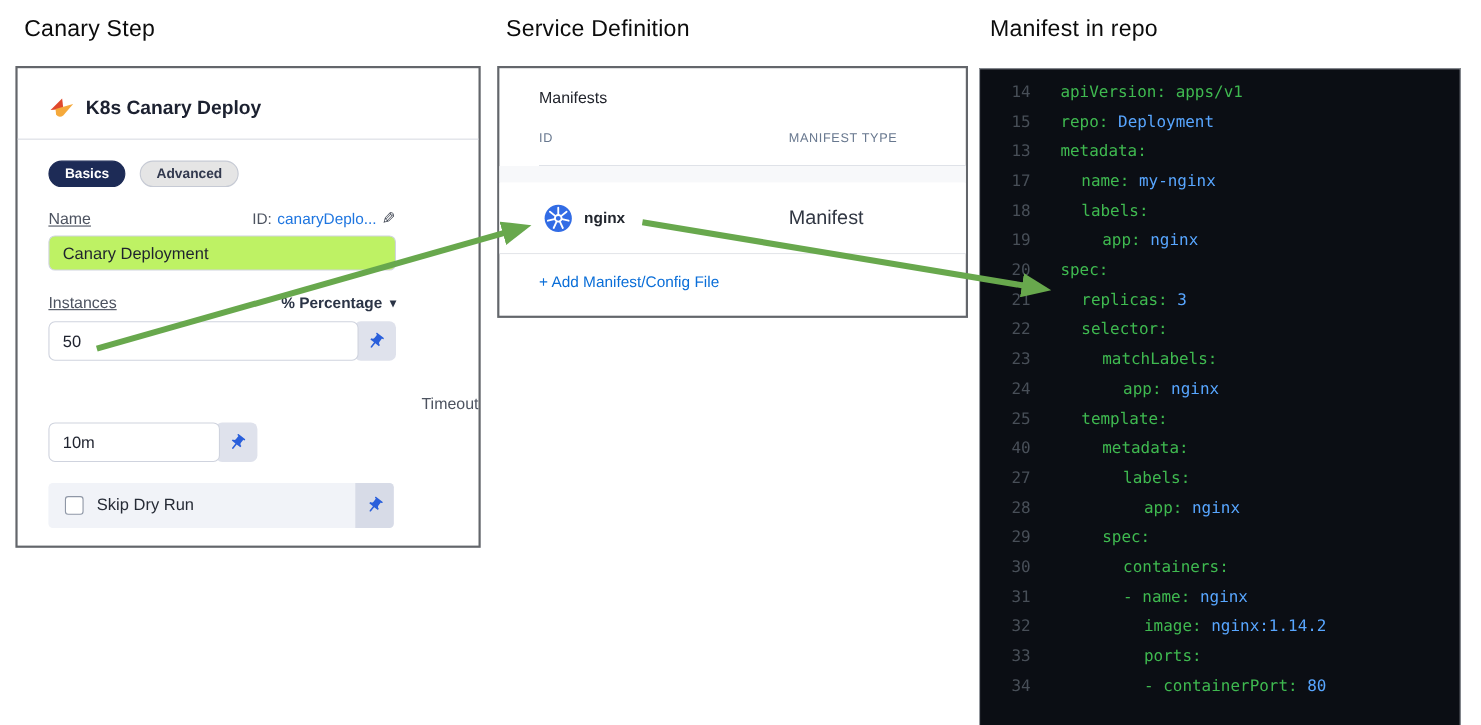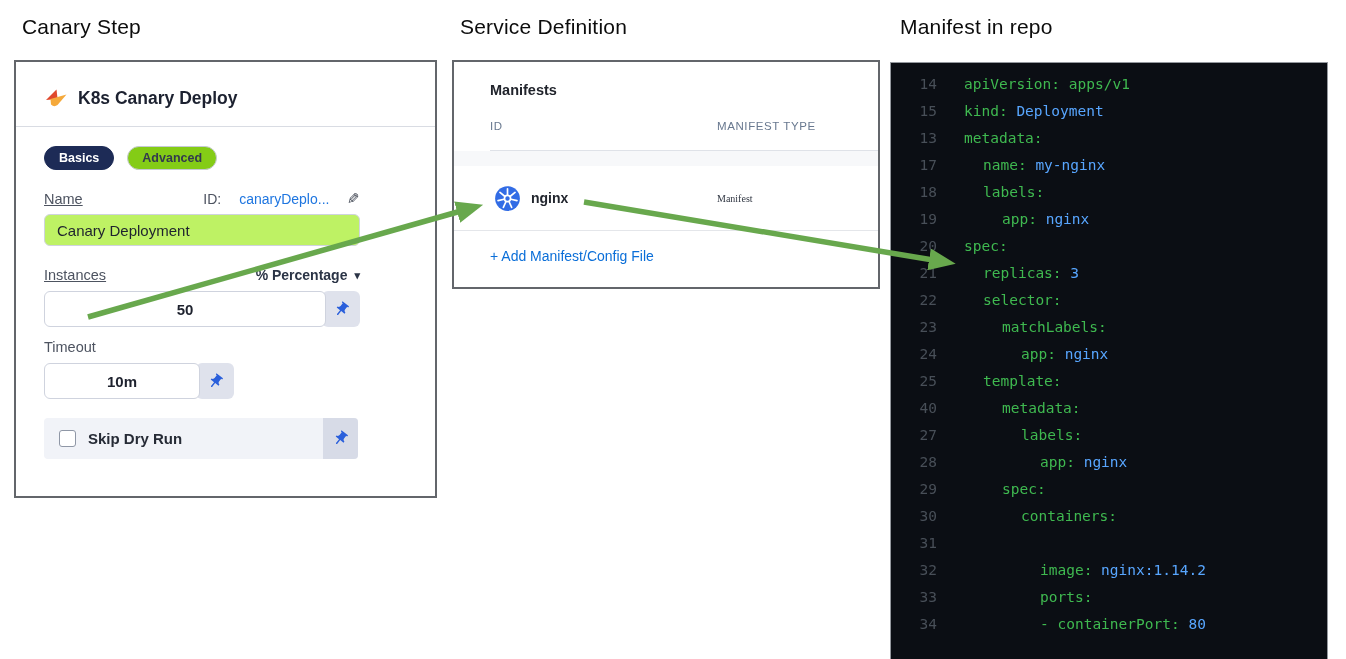--- a/index.html
+++ b/index.html
@@ -27,70 +27,70 @@
   .card-mid{left:452px;top:60px;width:428px;height:229px;}
 
   .step-header{display:flex;align-items:center;gap:10px;padding:24px 26px 0 28px;}
   .step-title{font-size:17.5px;font-weight:bold;color:#1c2130;}
   .step-divider{border:none;border-top:1px solid #d9dce3;margin:16px 0 0 0;}
 
   .tabs{display:flex;gap:13px;margin:19px 0 0 28px;}
   .tab{height:24px;border-radius:12px;padding:0 14px;display:flex;align-items:center;
        font-size:12.5px;font-weight:bold;cursor:pointer;}
   .tab.active{background:var(--tab-active-bg);color:#fff;border:1px solid var(--tab-active-bg);}
-  .tab.inactive{background:#84cc16;color:#32394e;border:1px solid #c6cad4;}
+  .tab.inactive{background:#e5e5e5;color:#32394e;border:1px solid #c6cad4;}
 
   .field-row{display:flex;justify-content:space-between;align-items:baseline;
        margin:0 0 0 28px;width:316px;}
   .name-row{margin-top:20px;}
   .field-label{font-size:14.5px;color:#4d5360;text-decoration:underline;}
-  .id-block{display:flex;align-items:center;gap:18px;font-size:14px;}
+  .id-block{display:flex;align-items:center;gap:5px;font-size:14px;}
   .id-prefix{color:#4d5360;}
   .id-link{color:#1f76e0;cursor:pointer;}
   .pencil{display:inline-block;transform:scaleX(-1);color:#3a404d;font-size:15px;cursor:pointer;}
 
   .text-input{margin:6px 0 0 28px;width:316px;height:32px;border:1px solid #cfd3de;border-radius:6px;
       background:#bef264;font-size:15px;font-weight:500;color:#1e222e;padding:0 12px;
       font-family:"Liberation Sans",sans-serif;}
   .pin-input{position:relative;margin:8px 0 0 28px;height:36px;}
   .pin-input .white{position:absolute;left:0;top:0;height:36px;background:#fff;z-index:2;
-      border:1px solid #cfd3de;border-radius:6px;font-size:15px;font-weight:700;color:#1e222e;
-      padding:0 28px;font-family:"Liberation Sans",sans-serif;text-align:center;}
+      border:1px solid #cfd3de;border-radius:6px;font-size:15px;font-weight:400;color:#1e222e;
+      padding:0 12px;font-family:"Liberation Sans",sans-serif;}
   .pin-btn{position:absolute;top:0;right:0;width:38px;height:36px;background:#dfe2ec;
       border-radius:6px;display:flex;align-items:center;justify-content:center;cursor:pointer;z-index:1;}
   .pin-glyph{width:17px;height:17px;transform:rotate(38deg);}
   .inst-wrap{width:316px;} .inst-wrap .white{width:282px;}
   .tmo-wrap{width:190px;}  .tmo-wrap .white{width:156px;}
 
   .selector{display:flex;align-items:center;gap:7px;font-size:14px;font-weight:bold;
       color:#2b3446;cursor:pointer;}
   .caret{font-size:11px;color:#2b3446;}
 
   .label-instances{margin-top:21px;}
-  .label-timeout{margin:12px 0 0 28px;font-size:14.5px;color:#4d5360;}
+  .label-timeout{margin:32px 0 0 28px;font-size:14.5px;color:#4d5360;text-align:right;}
 
   .skip-row{position:relative;margin:19px 0 0 28px;width:314px;height:41px;background:#f1f3f8;
-      border-radius:4px;display:flex;align-items:center;font-weight:bold;}
+      border-radius:4px;display:flex;align-items:center;}
   .checkbox{width:17px;height:17px;border:1.5px solid #8f97a6;border-radius:3px;background:#fff;
       margin-left:15px;cursor:pointer;}
   .skip-label{font-size:15px;color:#262b36;margin-left:12px;}
   .skip-pin{position:absolute;right:0;top:0;width:35px;height:41px;background:#d7dbe7;
       border-radius:0 4px 4px 0;display:flex;align-items:center;justify-content:center;cursor:pointer;}
 
   
-  .manifests-title{font-size:14.5px;font-weight:bold;color:#21242c;margin:20px 0 0 36px;}
+  .manifests-title{font-size:14.5px;font-weight:normal;color:#21242c;margin:20px 0 0 36px;}
   .mani-headers{position:relative;margin:22px 0 0 36px;height:16px;}
   .mani-col{position:absolute;top:0;font-size:11.5px;color:#68788f;letter-spacing:.6px;}
   .mani-col-id{left:0;} .mani-col-type{left:227px;}
   .mani-divider{border:none;border-top:1px solid #dfe2e8;margin:14px 0 0 36px;}
   .gap-strip{height:15px;background:#f7f8fa;}
   .mani-row{position:relative;height:64px;background:#fff;display:flex;align-items:center;cursor:pointer;}
   .k8s-badge{margin-left:40px;width:27px;height:27px;}
   .mani-id{font-size:14px;font-weight:bold;color:#22262e;margin-left:10px;}
-  .mani-type{position:absolute;left:263px;font-size:10px;color:#303642;font-family:Liberation Serif, serif;}
+  .mani-type{position:absolute;left:263px;font-size:18px;color:#303642;}
   .row-divider{border:none;border-top:1px solid #e4e6ea;}
   .add-link{display:inline-block;margin:17px 0 0 36px;font-size:14px;font-weight:500;
       color:var(--accent-blue);cursor:pointer;}
 
   
   .code-panel{position:absolute;left:890px;top:62px;width:438px;height:652px;
       background:var(--code-bg);border:1.5px solid #94989e;padding-top:8px;overflow:hidden;}
   .code-line{display:flex;height:27px;line-height:27px;white-space:pre;
       font-family:"DejaVu Sans Mono","Liberation Mono",monospace;font-size:14.5px;}
   .line-num{width:46px;text-align:right;color:var(--code-linenum);flex:0 0 auto;}
@@ -201,37 +201,37 @@
       <span class="mani-type">Manifest</span>
     </div>
     <hr class="row-divider">
 
     <span class="add-link">+ Add Manifest/Config File</span>
   </div>
 
   <div class="code-panel">
     <div>
         <div class="code-line"><span class="line-num">14</span><span class="line-text" style="padding-left: 0px;"><span class="tok-g">apiVersion: apps/v1</span></span></div>
-        <div class="code-line"><span class="line-num">15</span><span class="line-text" style="padding-left: 0px;"><span class="tok-g">kind:</span><span class="tok-b"> Deployment</span></span></div>
+        <div class="code-line"><span class="line-num">15</span><span class="line-text" style="padding-left: 0px;"><span class="tok-g">repo:</span><span class="tok-b"> Deployment</span></span></div>
         <div class="code-line"><span class="line-num">13</span><span class="line-text" style="padding-left: 0px;"><span class="tok-g">metadata:</span></span></div>
         <div class="code-line"><span class="line-num">17</span><span class="line-text" style="padding-left: 19px;"><span class="tok-g">name:</span><span class="tok-b"> my-nginx</span></span></div>
         <div class="code-line"><span class="line-num">18</span><span class="line-text" style="padding-left: 19px;"><span class="tok-g">labels:</span></span></div>
         <div class="code-line"><span class="line-num">19</span><span class="line-text" style="padding-left: 38px;"><span class="tok-g">app:</span><span class="tok-b"> nginx</span></span></div>
         <div class="code-line"><span class="line-num">20</span><span class="line-text" style="padding-left: 0px;"><span class="tok-g">spec:</span></span></div>
         <div class="code-line"><span class="line-num">21</span><span class="line-text" style="padding-left: 19px;"><span class="tok-g">replicas:</span><span class="tok-b"> 3</span></span></div>
         <div class="code-line"><span class="line-num">22</span><span class="line-text" style="padding-left: 19px;"><span class="tok-g">selector:</span></span></div>
         <div class="code-line"><span class="line-num">23</span><span class="line-text" style="padding-left: 38px;"><span class="tok-g">matchLabels:</span></span></div>
         <div class="code-line"><span class="line-num">24</span><span class="line-text" style="padding-left: 57px;"><span class="tok-g">app:</span><span class="tok-b"> nginx</span></span></div>
         <div class="code-line"><span class="line-num">25</span><span class="line-text" style="padding-left: 19px;"><span class="tok-g">template:</span></span></div>
         <div class="code-line"><span class="line-num">40</span><span class="line-text" style="padding-left: 38px;"><span class="tok-g">metadata:</span></span></div>
         <div class="code-line"><span class="line-num">27</span><span class="line-text" style="padding-left: 57px;"><span class="tok-g">labels:</span></span></div>
         <div class="code-line"><span class="line-num">28</span><span class="line-text" style="padding-left: 76px;"><span class="tok-g">app:</span><span class="tok-b"> nginx</span></span></div>
         <div class="code-line"><span class="line-num">29</span><span class="line-text" style="padding-left: 38px;"><span class="tok-g">spec:</span></span></div>
         <div class="code-line"><span class="line-num">30</span><span class="line-text" style="padding-left: 57px;"><span class="tok-g">containers:</span></span></div>
-        <div class="code-line"><span class="line-num">31</span></div>
+        <div class="code-line"><span class="line-num">31</span><span class="line-text" style="padding-left: 57px;"><span class="tok-g">- name:</span><span class="tok-b"> nginx</span></span></div>
         <div class="code-line"><span class="line-num">32</span><span class="line-text" style="padding-left: 76px;"><span class="tok-g">image:</span><span class="tok-b"> nginx:1.14.2</span></span></div>
         <div class="code-line"><span class="line-num">33</span><span class="line-text" style="padding-left: 76px;"><span class="tok-g">ports:</span></span></div>
         <div class="code-line"><span class="line-num">34</span><span class="line-text" style="padding-left: 76px;"><span class="tok-g">- containerPort:</span><span class="tok-b"> 80</span></span></div>
       </div>
     <div class="code-bottom-strip"></div>
   </div>
 
   <svg class="arrows" viewBox="0 0 1346 659">
     <defs>
       <marker id="ah" markerUnits="userSpaceOnUse" markerWidth="28" markerHeight="22" refX="4" refY="11" orient="auto">

